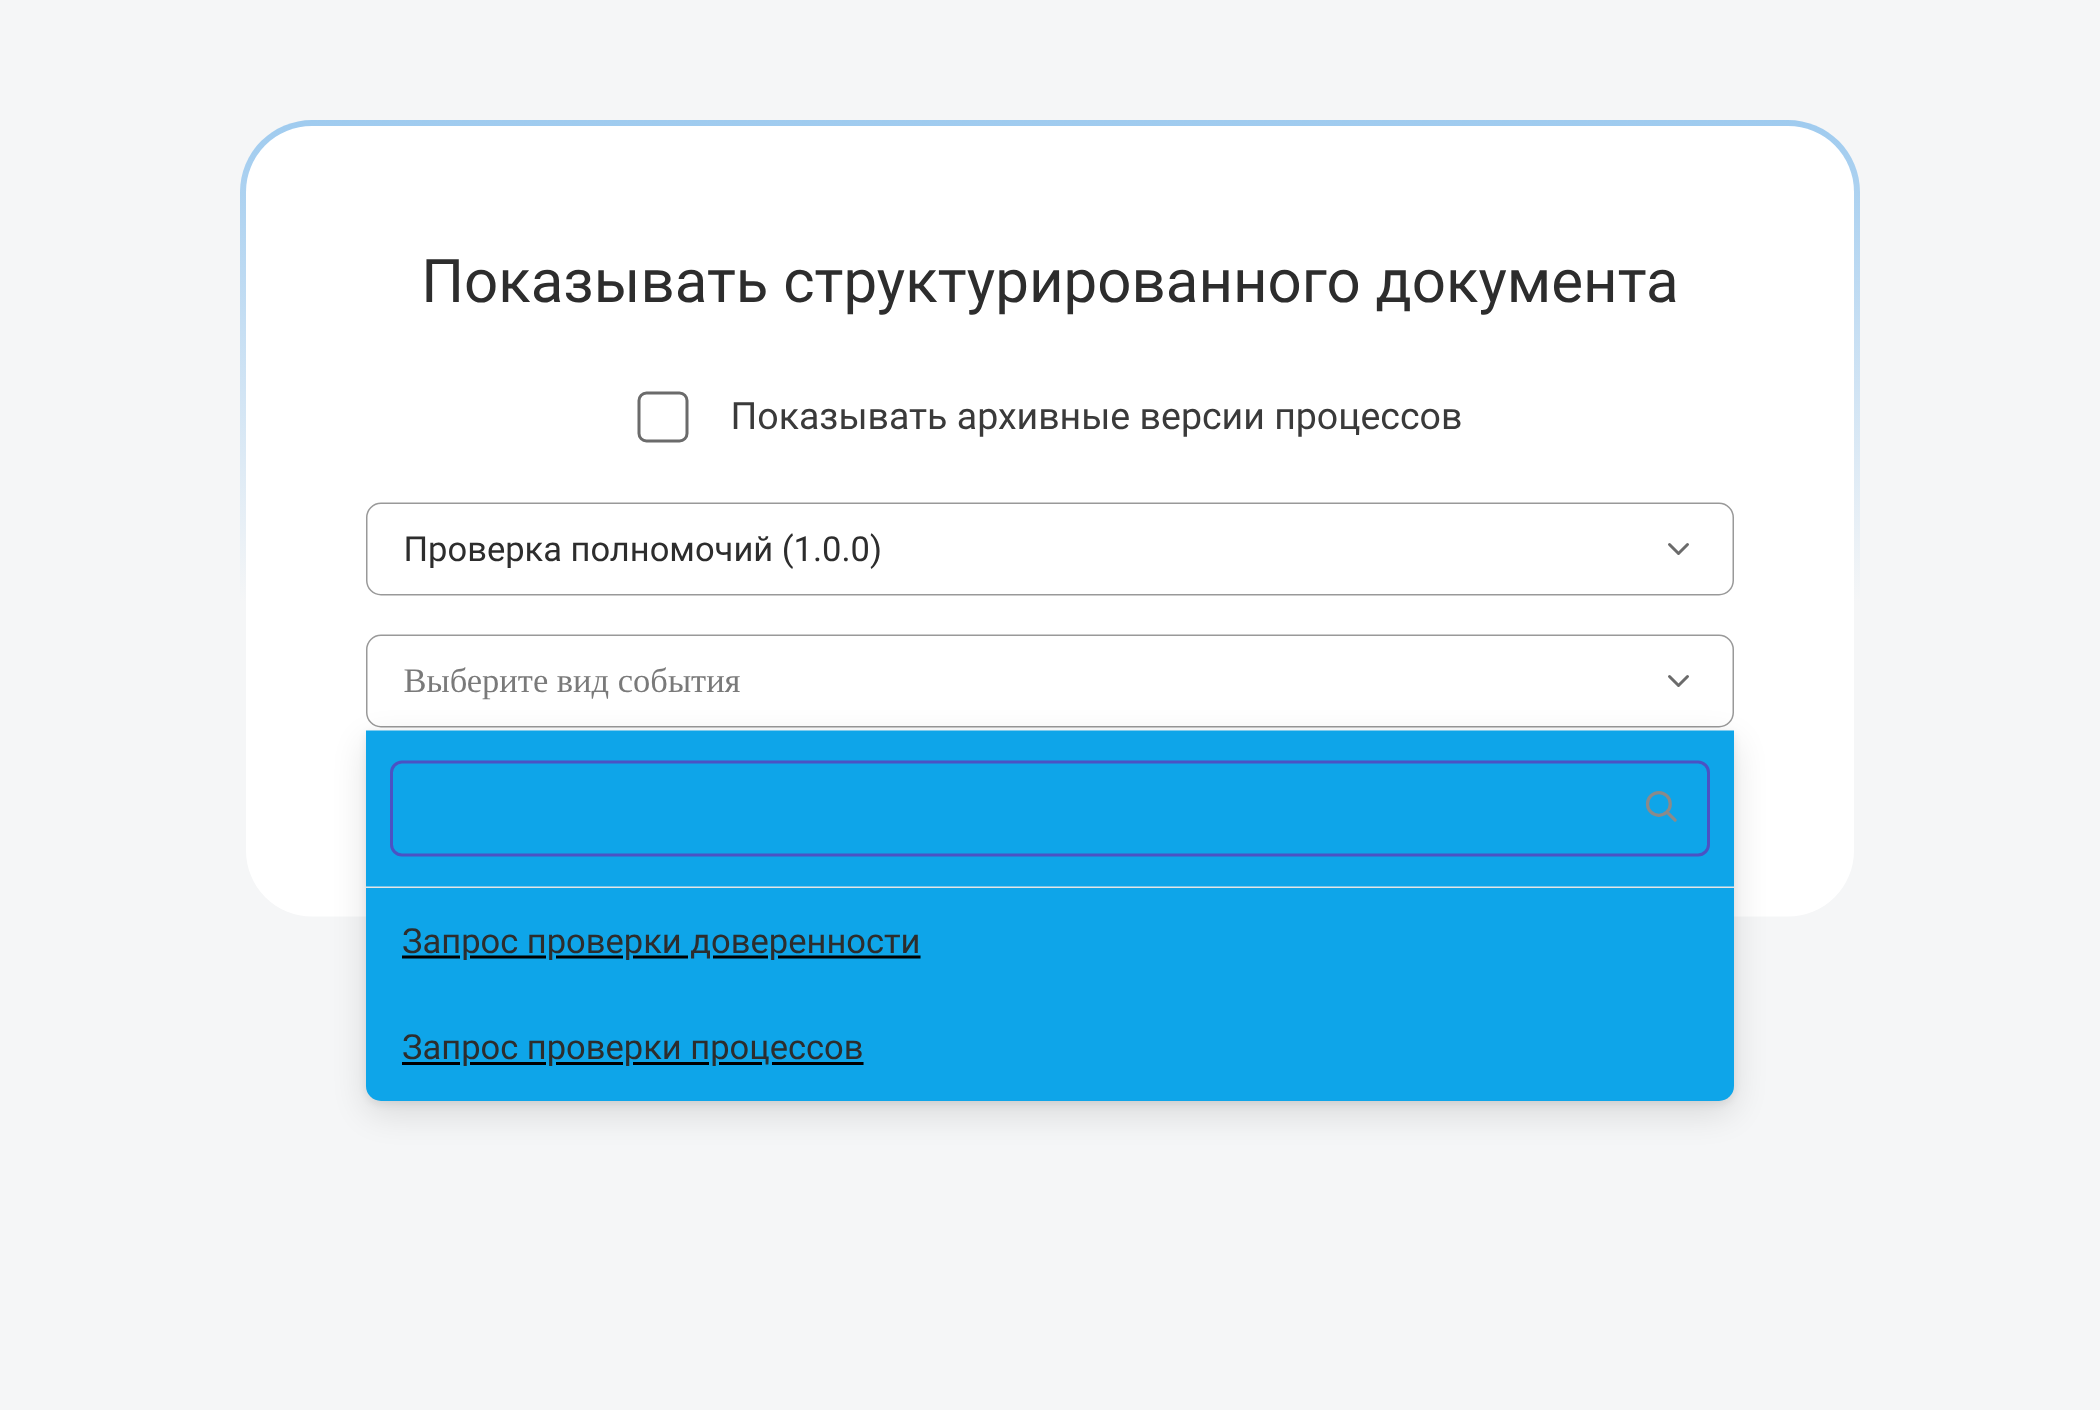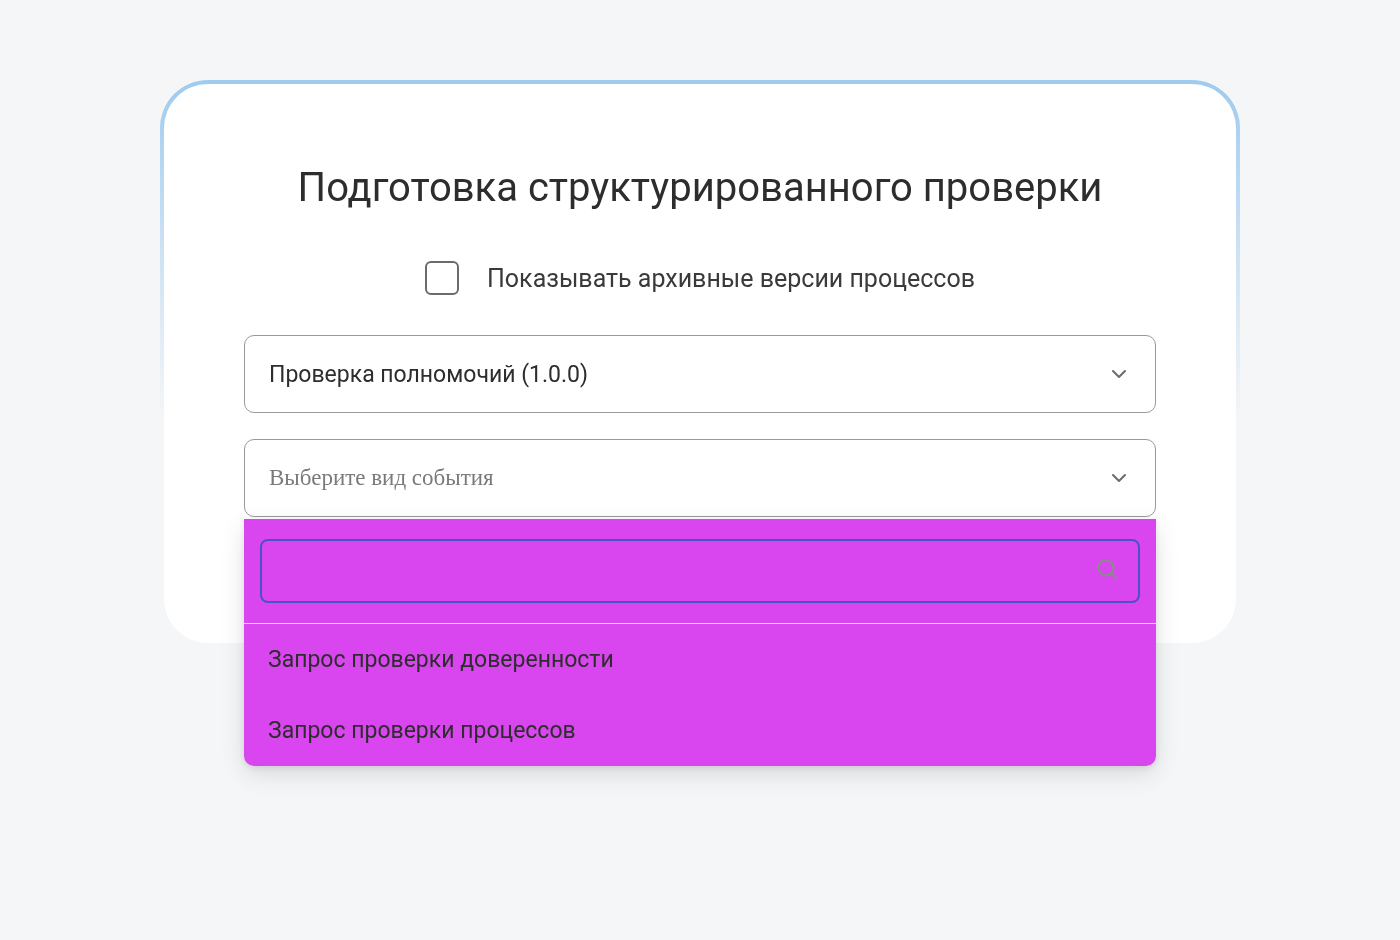--- a/index.html
+++ b/index.html
@@ -73,21 +73,21 @@
     }
     
     .select-wrapper {
       position: relative;
       margin: 0 auto 26px auto;
       width: 912px;
     }
     
     .select {
       width: 100%;
-      height: 78px;
+      height: 62px;
       border: 1.5px solid #999999;
       border-radius: 10px;
       background: #ffffff;
       display: flex;
       align-items: center;
       justify-content: space-between;
       padding: 0 24px;
       cursor: pointer;
       font-size: 23px;
     }
@@ -107,26 +107,27 @@
     
     .chevron svg {
       display: block;
     }
     
     .dropdown {
       position: absolute;
       top: 100%;
       left: 0;
       right: 0;
-      background: #d946ef;
+      background: #0ea5e9;
       border-radius: 0 0 10px 10px;
       box-shadow: 0 8px 24px rgba(0, 0, 0, 0.12), 0 2px 6px rgba(0, 0, 0, 0.08);
       z-index: 10;
       margin-top: 2px;
       overflow: hidden;
+      text-decoration: underline;
     }
     
     .dropdown-search-wrap {
       padding: 20px 16px;
       border-bottom: 1px solid #e5e5e5;
     }
     
     .dropdown-search {
       position: relative;
       border: 2.5px solid #4b52c4;
@@ -153,21 +154,21 @@
       padding: 22px 24px;
       font-size: 23px;
       color: #2d2d2d;
       cursor: pointer;
     }
   </style>
 </head>
 <body>
 
 <div class="card">
-  <h1 class="title">Подготовка структурированного проверки</h1>
+  <h1 class="title">Показывать структурированного документа</h1>
 
   <div class="checkbox-row">
     <div class="checkbox"></div>
     <span class="checkbox-label">Показывать архивные версии процессов</span>
   </div>
 
   <div class="select-wrapper">
     <div class="select">
       <span class="select-value">Проверка полномочий (1.0.0)</span>
       <span class="chevron">

